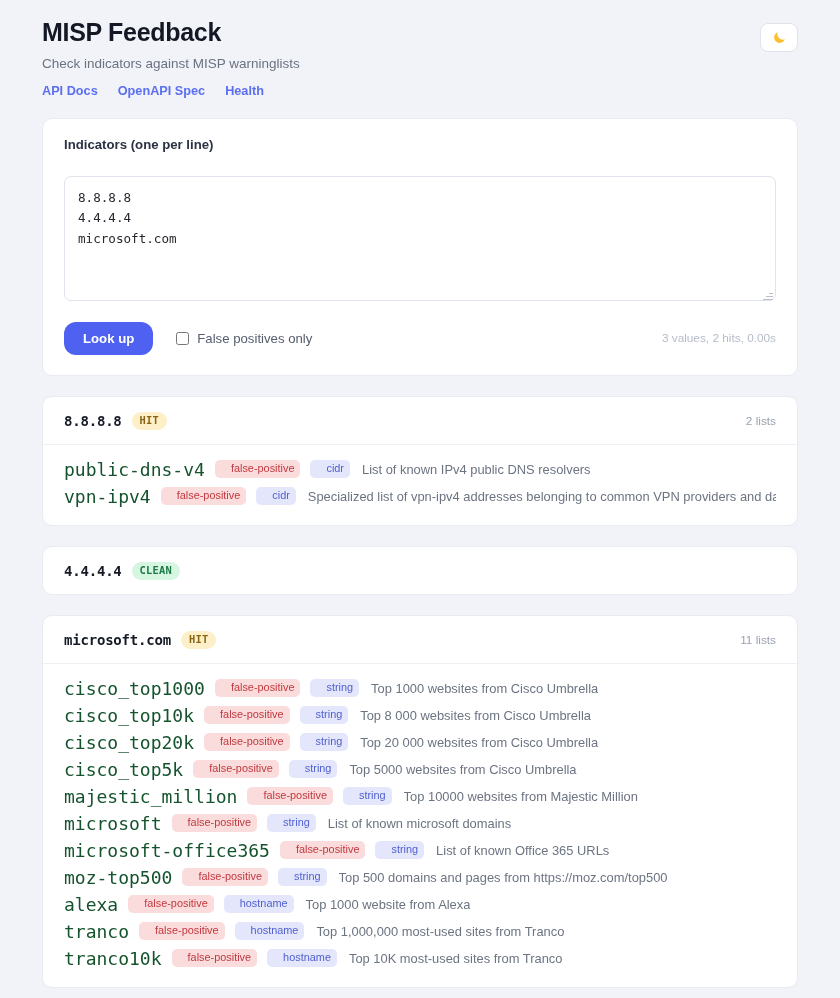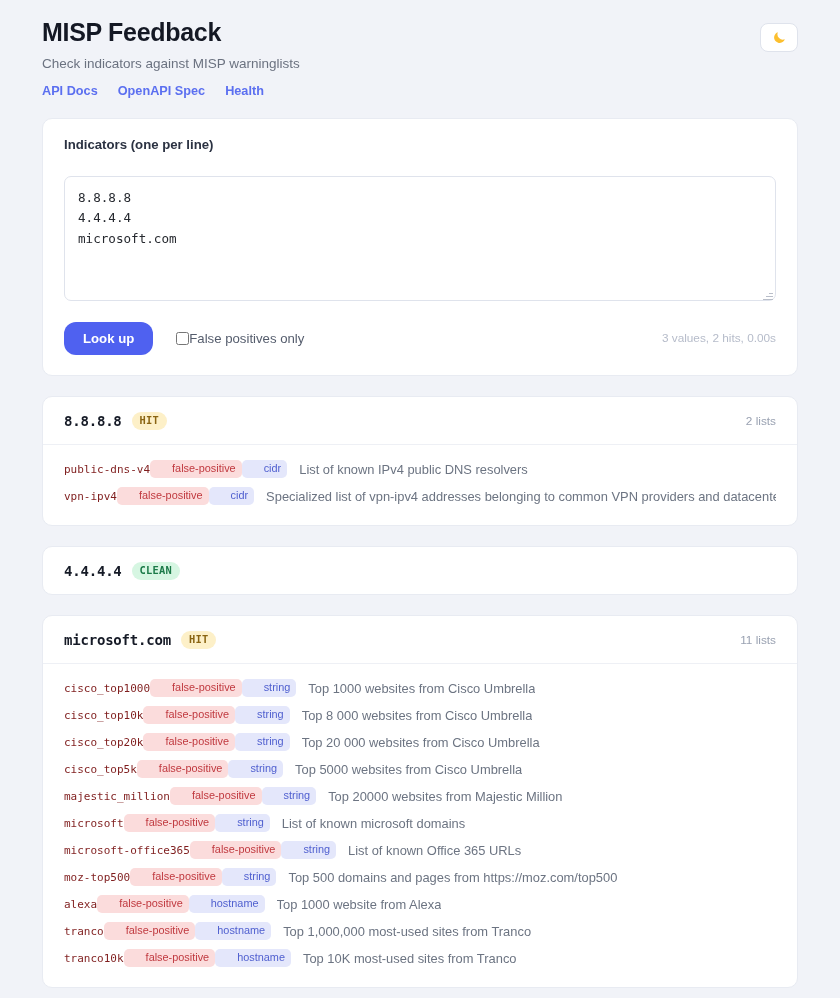--- a/index.html
+++ b/index.html
@@ -119,20 +119,21 @@
     border-radius: 12px;
     font-family: "Liberation Sans", sans-serif;
     font-size: 13.2px;
     font-weight: bold;
     padding: 9px 19px;
     cursor: pointer;
   }
   .fp-only {
     display: flex;
     align-items: center;
+    gap: 8px;
     margin-left: 23px;
     cursor: pointer;
   }
   .fp-only input { width: 13px; height: 13px; margin: 0; cursor: pointer; }
   .fp-label { font-size: 13.2px; color: #555d6d; }
   .meta {
     margin-left: auto;
     font-size: 11.8px;
     color: #b6bcca;
   }
@@ -172,29 +173,30 @@
 
   .rows { padding: 11px 21px 15px 21px; }
   .row {
     display: flex;
     align-items: center;
     padding: 4px 0;
     line-height: 19px;
   }
   .list-name {
     font-family: "DejaVu Sans Mono", monospace;
-    font-size: 11px;
-    color: #7f1d1d;
+    font-size: 18px;
+    color: #14532d;
     white-space: nowrap;
   }
   .tag {
     display: inline-block;
     border-radius: 5px;
     font-size: 10.9px;
-    padding: 2px 6px 3px 22px;
+    padding: 2px 6px 3px 16px;
+    margin-left: 10px;
     white-space: nowrap;
     line-height: 1.2;
   }
   .tag.fp { background: #fbdcdc; color: #c0393f; }
   .tag.type { background: #e4e7fb; color: #4f5fcf; }
   .desc {
     margin-left: 12px;
     font-size: 12.9px;
     color: #6c7482;
     white-space: nowrap;
@@ -301,21 +303,21 @@
           <div class="row">
             <span class="list-name">cisco_top5k</span>
             <span class="tag fp">false-positive</span>
             <span class="tag type">string</span>
             <span class="desc">Top 5000 websites from Cisco Umbrella</span>
           </div>
           <div class="row">
             <span class="list-name">majestic_million</span>
             <span class="tag fp">false-positive</span>
             <span class="tag type">string</span>
-            <span class="desc">Top 20000 websites from Majestic Million</span>
+            <span class="desc">Top 10000 websites from Majestic Million</span>
           </div>
           <div class="row">
             <span class="list-name">microsoft</span>
             <span class="tag fp">false-positive</span>
             <span class="tag type">string</span>
             <span class="desc">List of known microsoft domains</span>
           </div>
           <div class="row">
             <span class="list-name">microsoft-office365</span>
             <span class="tag fp">false-positive</span>

